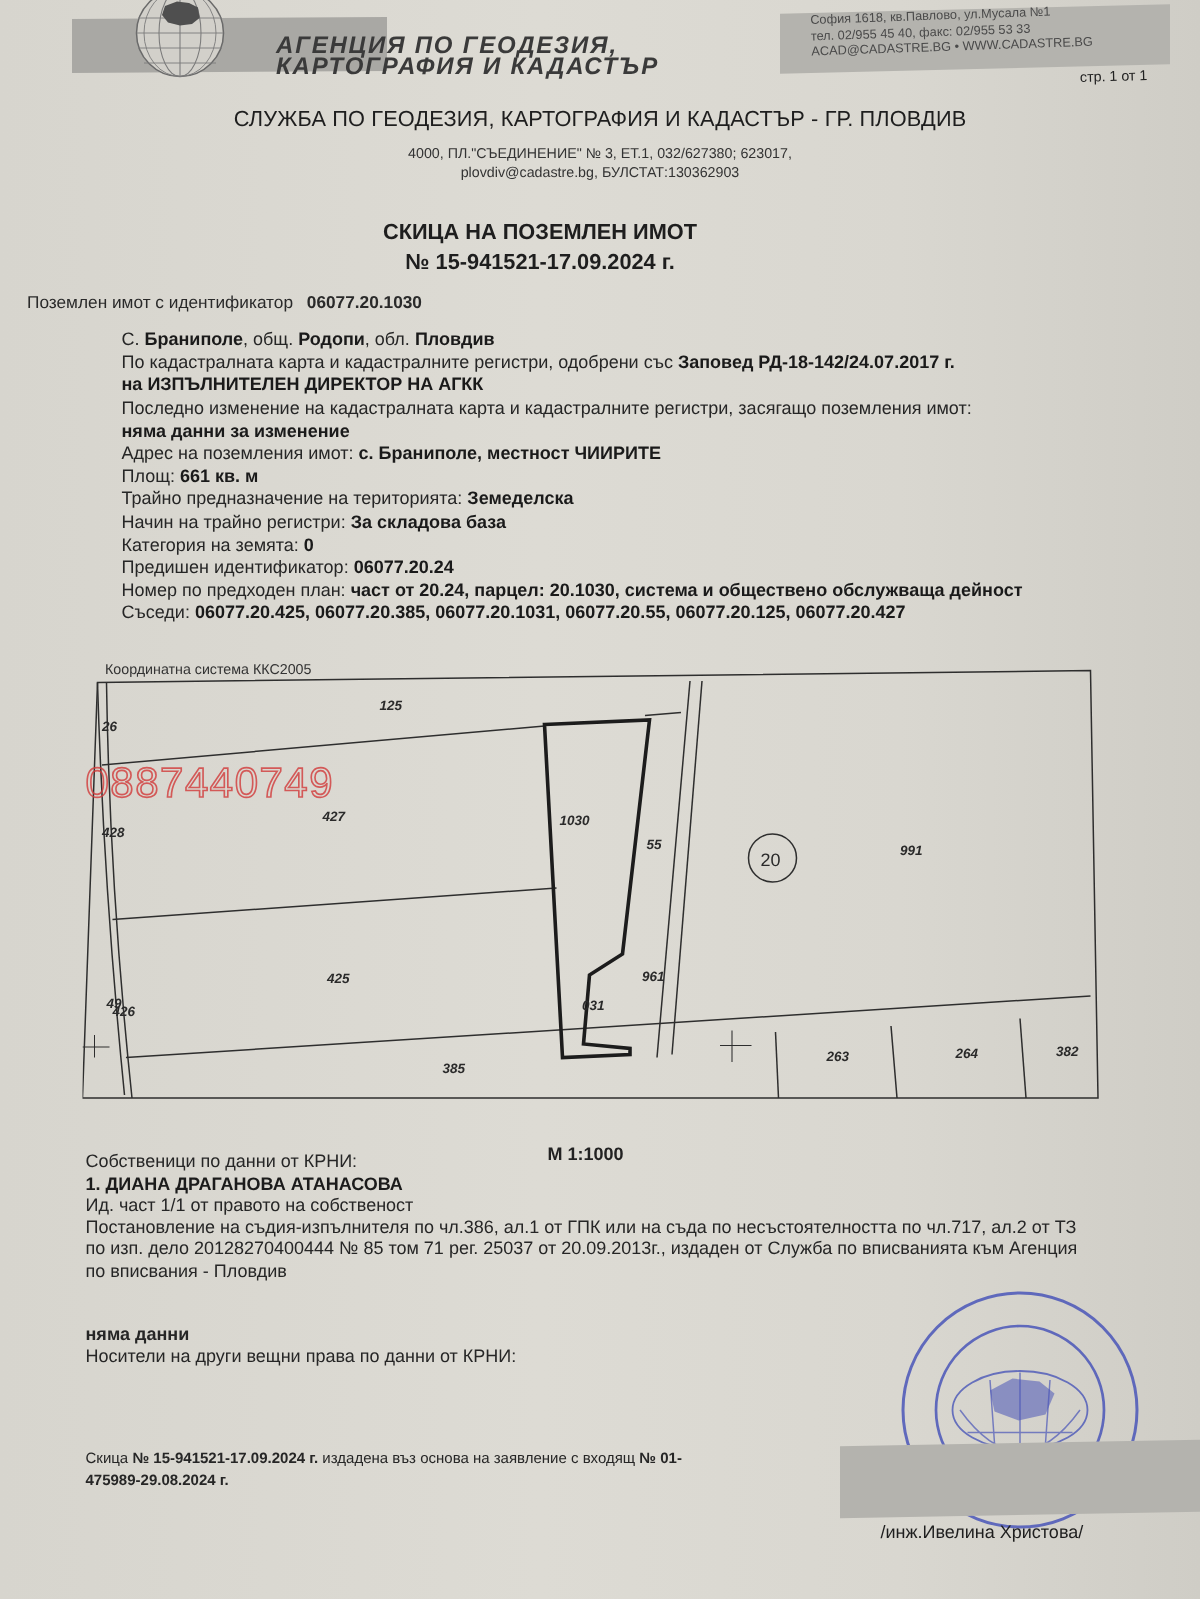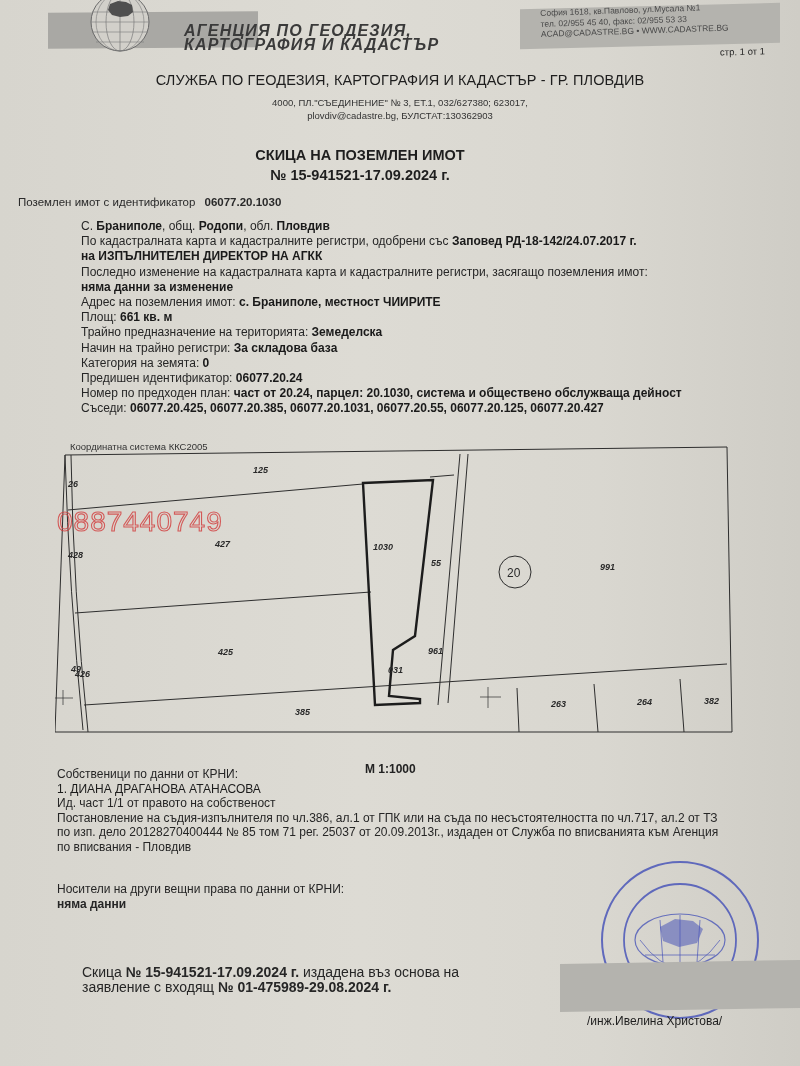--- a/index.html
+++ b/index.html
@@ -73,28 +73,28 @@
     }
     .watermark {
       position: absolute; left: 57px; top: 506px; font-size: 28px;
       color: transparent; -webkit-text-stroke: 1.1px #d23a3a; letter-spacing: 1px;
       opacity: 0.8;
     }
     .owners {
       position: absolute; left: 57px; top: 767px; width: 670px;
       font-size: 12px; line-height: 14.6px; color: #262626;
     }
-    .owners .name { font-weight: normal; color: #1b1b1b; }
+    .owners .name { font-weight: bold; color: #1b1b1b; }
     .holders {
       position: absolute; left: 57px; top: 882px; width: 500px;
       font-size: 12px; line-height: 14.6px; color: #262626;
     }
     .footer-note {
       position: absolute; left: 57px; top: 965px; width: 420px;
-      font-size: 14px; line-height: 15px; color: #262626; margin-left: 25px;
+      font-size: 10px; line-height: 15px; color: #262626;
     }
     .sig-band {
       position: absolute; left: 560px; top: 962px; width: 240px; height: 48px;
       background: #b4b3ae; transform: skewY(-1deg);
     }
     .signer {
       position: absolute; left: 587px; top: 1014px; font-size: 12px; color: #1e1e1e;
       font-weight: normal;
     }
     .stamp {
@@ -252,22 +252,22 @@
   <div class="scale">М 1:1000</div>
 
   <div class="owners">
     <div>Собственици по данни от КРНИ:</div>
     <div class="name">1. ДИАНА ДРАГАНОВА АТАНАСОВА</div>
     <div>Ид. част 1/1 от правото на собственост</div>
     <div>Постановление на съдия-изпълнителя по чл.386, ал.1 от ГПК или на съда по несъстоятелността по чл.717, ал.2 от ТЗ по изп. дело 20128270400444 № 85 том 71 рег. 25037 от 20.09.2013г., издаден от Служба по вписванията  към Агенция по вписвания - Пловдив</div>
   </div>
 
   <div class="holders">
+    <div style="font-weight:bold">няма данни</div>
     <div>Носители на други вещни права по данни от КРНИ:</div>
-    <div style="font-weight:bold">няма данни</div>
   </div>
 
   <svg class="stamp" viewBox="0 0 170 170">
     <circle cx="85" cy="85" r="78" fill="none" stroke="#4a56b8" stroke-width="2" opacity="0.85"></circle>
     <circle cx="85" cy="85" r="56" fill="none" stroke="#4a56b8" stroke-width="1.8" opacity="0.85"></circle>
     <ellipse cx="85" cy="85" rx="45" ry="26" fill="none" stroke="#4a56b8" stroke-width="1.2" opacity="0.8"></ellipse>
     <path d="M45 85 Q85 140 125 85 M50 100 L120 100 M58 115 L112 115 M85 60 L85 140 M65 65 L70 135 M105 65 L100 135" fill="none" stroke="#4a56b8" stroke-width="1" opacity="0.7"></path>
     <path d="M65 72 L80 64 L98 66 L108 74 L102 88 L84 92 L68 86 Z" fill="#4a56b8" opacity="0.55"></path>
     <text x="60" y="124" font-family="Liberation Sans, sans-serif" font-size="11" font-weight="bold" fill="#4a56b8" opacity="0.9">ПЛОВДИВ</text>
     <path d="M95 150 C100 118 105 118 108 150 C112 128 116 128 118 150 C122 134 128 134 130 148 C134 138 142 138 144 150" fill="none" stroke="#3a3f8a" stroke-width="1.6"></path>

